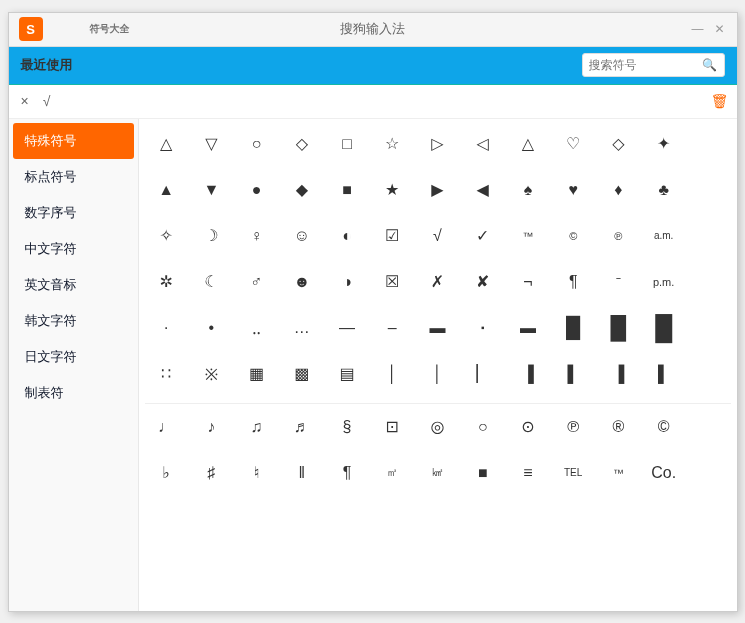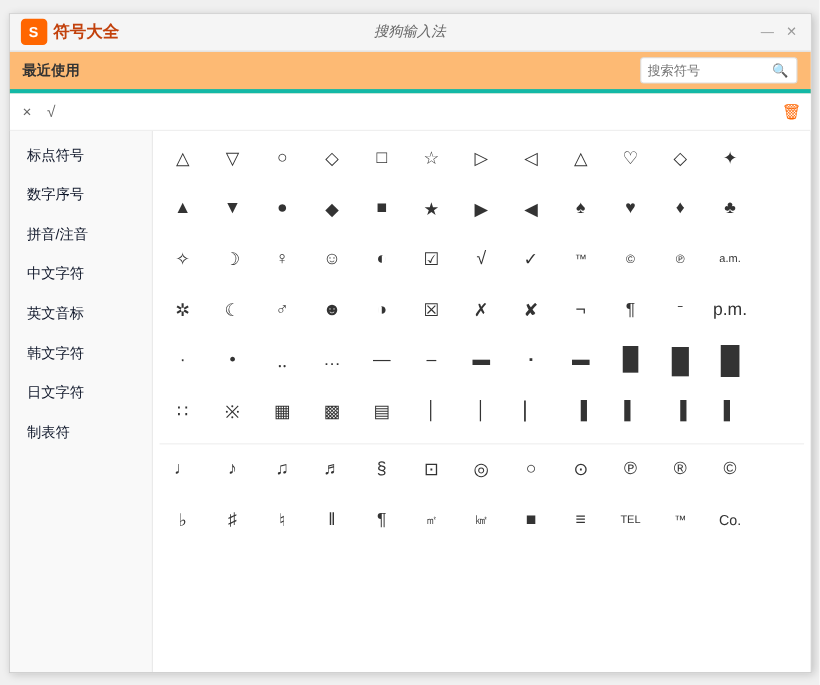--- a/index.html
+++ b/index.html
@@ -47,48 +47,48 @@
       color: #fff;
       font-size: 13px;
       font-weight: bold;
     }
     .titlebar-title-center {
       position: absolute;
       left: 50%;
       transform: translateX(-50%);
       font-size: 13px;
       color: #666;
-      font-style: italic;
     }
     .titlebar-app-title {
-      font-size: 15px;
+      font-size: 10px;
       font-weight: bold;
-      color: #c2410c;
+      color: #737373;
+      margin-left: 41px;
     }
     .titlebar-controls {
       margin-left: auto;
       display: flex;
       gap: 8px;
       align-items: center;
     }
     .titlebar-btn {
       width: 14px;
       height: 14px;
       display: flex;
       align-items: center;
       justify-content: center;
       font-size: 12px;
       color: #999;
       cursor: pointer;
     }
 
     .toolbar {
       height: 38px;
-      background: #fdba74;
-      border-bottom: 4px solid #14b8a6;
+      background: #0ea5e9;
+      border-bottom: 1px solid #14b8a6;
       display: flex;
       align-items: center;
       padding: 0 12px;
       gap: 18px;
     }
     .recently-used-label {
       font-size: 13px;
       color: #333;
       font-weight: bold;
     }
@@ -248,23 +248,23 @@
 
   <div class="recent-bar">
     <span class="recent-icon">×</span>
     <span class="recent-icon">√</span>
     <span class="trash-icon" style="color: rgb(255, 102, 0);">🗑</span>
   </div>
 
   <div class="main-area">
 
     <div class="sidebar">
+      <div class="sidebar-item active" style="background: rgb(255, 102, 0);">特殊符号</div>
       <div class="sidebar-item">标点符号</div>
       <div class="sidebar-item">数字序号</div>
-      <div class="sidebar-item">拼音/注音</div>
       <div class="sidebar-item">中文字符</div>
       <div class="sidebar-item">英文音标</div>
       <div class="sidebar-item">韩文字符</div>
       <div class="sidebar-item">日文字符</div>
       <div class="sidebar-item">制表符</div>
     </div>
 
     <div class="content-area">
       <div class="symbols-container">
 
@@ -321,21 +321,21 @@
           <div class="symbol-cell">☾</div>
           <div class="symbol-cell">♂</div>
           <div class="symbol-cell">☻</div>
           <div class="symbol-cell">◑</div>
           <div class="symbol-cell">☒</div>
           <div class="symbol-cell">✗</div>
           <div class="symbol-cell">✘</div>
           <div class="symbol-cell">¬</div>
           <div class="symbol-cell">¶</div>
           <div class="symbol-cell">⁻</div>
-          <div class="symbol-cell" style="font-size:16px">p.m.</div>
+          <div class="symbol-cell" style="font-size:11px">p.m.</div>
           <div class="symbol-cell empty"></div>
         </div>
 
         <div class="symbol-grid">
           <div class="symbol-cell">·</div>
           <div class="symbol-cell">•</div>
           <div class="symbol-cell">‥</div>
           <div class="symbol-cell">…</div>
           <div class="symbol-cell">—</div>
           <div class="symbol-cell">–</div>
@@ -387,20 +387,20 @@
           <div class="symbol-cell">♯</div>
           <div class="symbol-cell">♮</div>
           <div class="symbol-cell">‖</div>
           <div class="symbol-cell">¶</div>
           <div class="symbol-cell" style="font-size:11px">㎡</div>
           <div class="symbol-cell" style="font-size:11px">㎢</div>
           <div class="symbol-cell">■</div>
           <div class="symbol-cell">≡</div>
           <div class="symbol-cell" style="font-size:10px">TEL</div>
           <div class="symbol-cell" style="font-size:11px">™</div>
-          <div class="symbol-cell" style="font-size:13px">Co.</div>
+          <div class="symbol-cell" style="font-size:16px">Co.</div>
           <div class="symbol-cell empty"></div>
         </div>
 
       </div>
     </div>
   </div>
 </div>
 
 </body></html>

